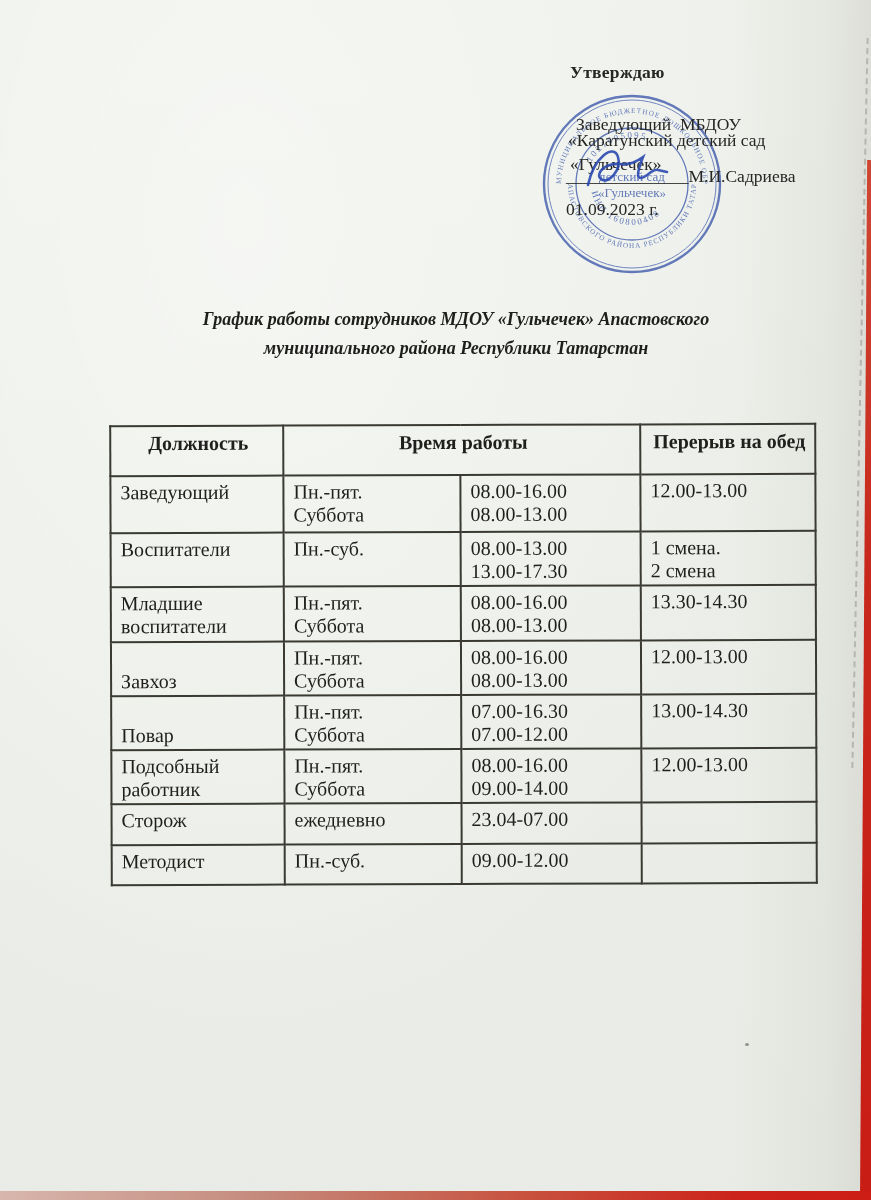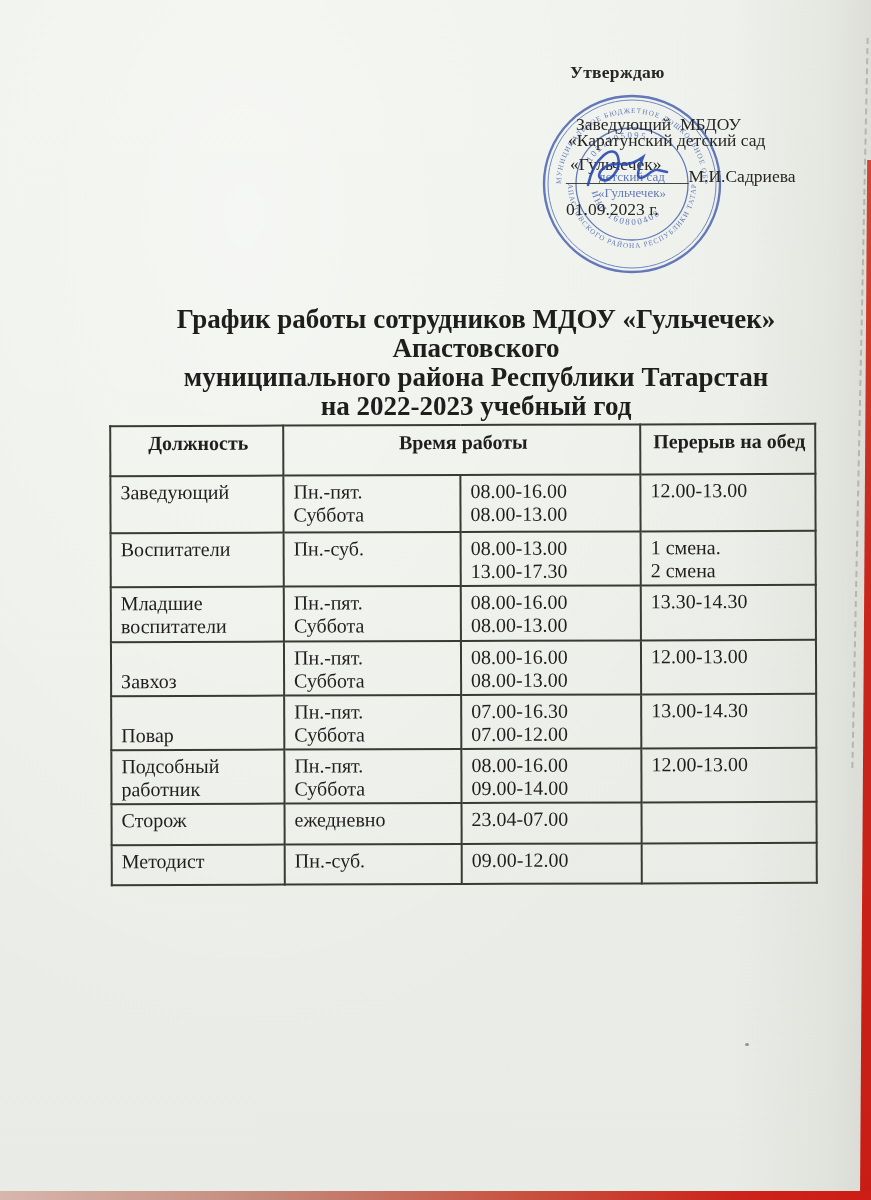--- a/index.html
+++ b/index.html
@@ -40,22 +40,22 @@
   
   .stamp{position:absolute;left:537px;top:89px;z-index:1;opacity:.78;}
   .stamp text{fill:#3b57ab;}
   .stamp .ring{font-size:7.2px;letter-spacing:1.1px;}
   .stamp .num{font-size:9px;letter-spacing:2px;}
   .stamp .ctr{font-size:13px;}
   .signature{position:absolute;left:570px;top:135px;z-index:4;}
 
   
   .title{
-    position:absolute;left:126px;top:305px;width:700px;text-align:center;
-    font-weight:bold;font-size:27px;line-height:29px;color:#1e1e1c;z-index:2;
+    position:absolute;left:106px;top:305px;width:700px;text-align:center;
+    font-weight:bold;font-size:18px;line-height:29px;color:#1e1e1c;z-index:2;font-style:italic;
   }
 
   
   .sheet-table{
     position:absolute;left:110px;top:424px;z-index:2;
     border-collapse:collapse;table-layout:fixed;width:705px;
     transform:rotate(-0.2deg);
     color:#1f1f1d;
   }
   .sheet-table th,.sheet-table td{
@@ -104,21 +104,20 @@
 <div class="appr h" style="left:570px;top:62px;">Утверждаю</div>
 <div class="appr" style="left:576px;top:114px;">Заведующий  МБДОУ</div>
 <div class="appr" style="left:568px;top:130px;text-align:center;">«Каратунский детский сад</div>
 <div class="appr" style="left:570px;top:154px;">«Гульчечек»</div>
 <div class="appr" style="left:566px;top:166px;"><span class="sig-underscores">______________</span><span>М.И.Садриева</span></div>
 <div class="appr" style="left:566px;top:199px;">01.09.2023 г.</div>
 
 <div class="title">
   <div>График работы сотрудников МДОУ «Гульчечек» Апастовского</div>
   <div>муниципального района Республики Татарстан</div>
-  <div>на 2022-2023 учебный год</div>
 </div>
 
 <table class="sheet-table">
   <colgroup>
     <col style="width:173px">
       <col style="width:177px">
       <col style="width:180px">
       <col style="width:175px">
   </colgroup>
   <thead>

